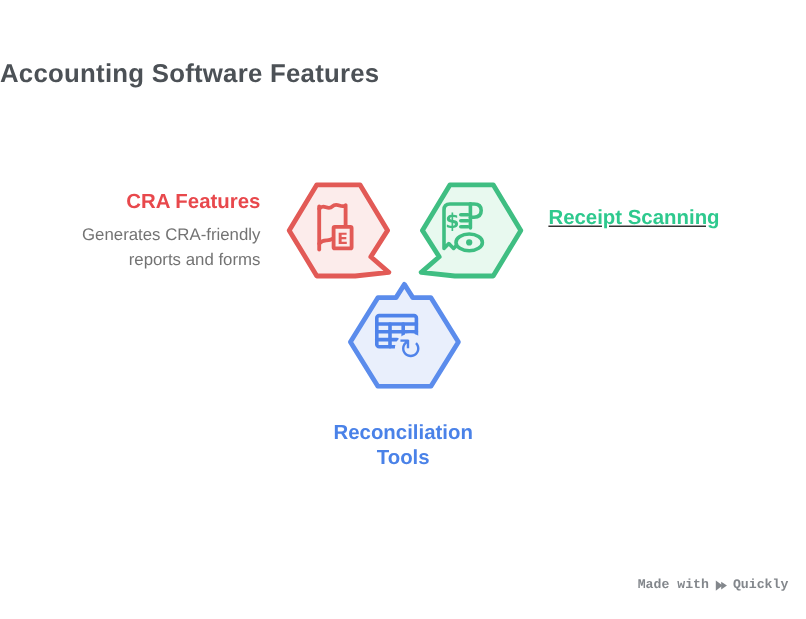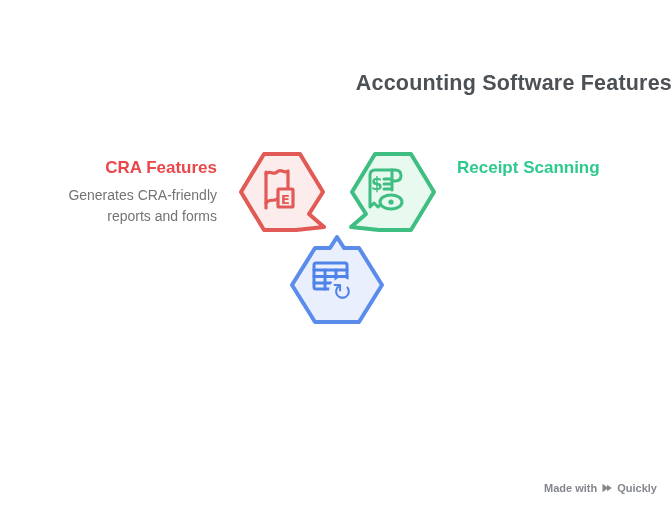--- a/index.html
+++ b/index.html
@@ -1,42 +1,42 @@
 <!DOCTYPE html>
 <html><head>
 <meta charset="utf-8">
 <style>
   html,body { margin:0; padding:0; background:#fff; }
   .canvas {
     position:relative; width:672px; height:516px; background:#ffffff;
     font-family:"Liberation Sans", sans-serif; overflow:hidden;
   }
   .title {
-    position:absolute; left:0; top:71px; width:100%;
-    text-align:right; font-size:21.5px; font-weight:bold;
+    position:absolute; left:0; top:49px; width:100%;
+    text-align:left; font-size:21.5px; font-weight:bold;
     color:#4c5156; letter-spacing:0.2px; margin:0;
   }
   .block { position:absolute; }
   .block h2 { margin:0 0 7px 0; font-size:17px; font-weight:bold; line-height:1.25; }
   .block p  { margin:0; font-size:14px; line-height:1.5; color:#737373; }
   .block-left   { left:40px;  top:157px; width:177px; text-align:right; }
-  .block-right  { left:457px; top:157px; width:180px; text-align:left; }
+  .block-right  { left:457px; top:171px; width:180px; text-align:left;text-decoration:underline; }
   .block-bottom { left:226px; top:350px; width:220px; text-align:center; }
   .block-bottom h2 { width:150px; margin:0 auto 12px auto; }
   .h-red   { color:#e8484c; }
   .h-green { color:#2ec98e; }
   .h-blue  { color:#4a82e8; }
   .hex { position:absolute; }
   .hex-red   { left:236px; top:146px; }
   .hex-green { left:339px; top:146px; }
   .hex-blue  { left:287px; top:232px; }
   .watermark {
     position:absolute; right:15px; top:482px;
     display:flex; align-items:center; gap:4px;
-    font-size:11px; color:#83878c; font-weight:bold;
+    font-size:11px; color:#83878c; font-weight:bold;font-family:Liberation Mono, monospace;
   }
   .watermark .napkin-glyph { display:inline-flex; align-items:center; }
 </style>
 </head>
 <body>
 
 <div class="canvas">
 
   <h1 class="title">Accounting Software Features</h1>
 
@@ -83,20 +83,21 @@
   <div class="block block-left">
     <h2 class="h-red">CRA Features</h2>
     <p>Generates CRA-friendly reports and forms</p>
   </div>
 
   <div class="block block-right">
     <h2 class="h-green">Receipt Scanning</h2>
   </div>
 
   <div class="block block-bottom">
+    <h2 class="h-blue">Reconciliation Tools</h2>
   </div>
 
   <div class="watermark">
     <span>Made with</span>
     <span class="napkin-glyph">
       <svg width="12" height="12" viewBox="0 0 12 12">
         <path d="M1.5 1.8 L7.2 6 L1.5 10.2 Z" fill="#83878c"></path>
         <path d="M6 2.8 L10.8 6 L6 9.2 Z" fill="#83878c"></path>
       </svg>
     </span>

